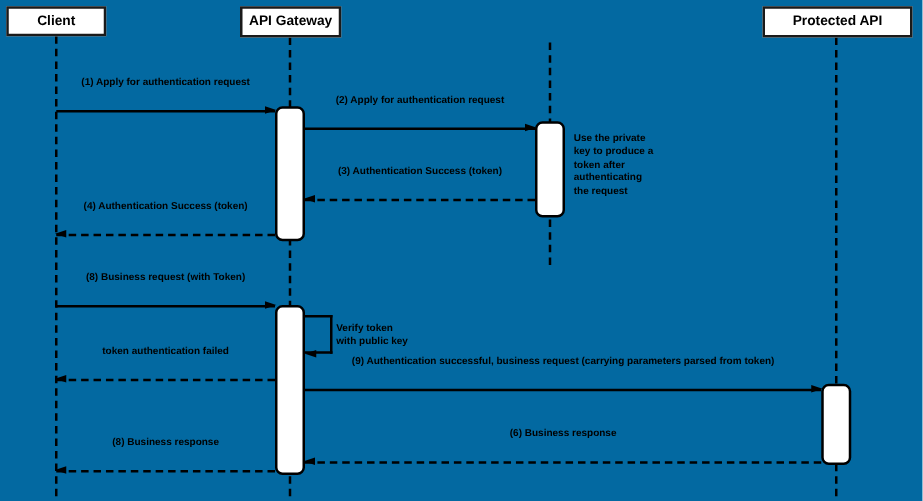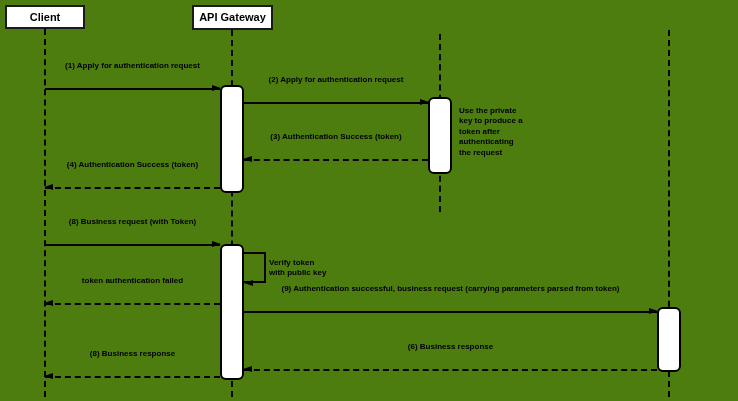--- a/index.html
+++ b/index.html
@@ -3,21 +3,21 @@
 <meta charset="utf-8">
 <style>
   * { box-sizing: border-box; margin: 0; padding: 0; }
   html, body { background: #ffffff; }
   body { font-family: "Liberation Sans", sans-serif; }
 
   .canvas {
     position: relative;
     width: 738px;
     height: 401px;
-    background: #4d7c0f;
+    background: #0369a1;
     overflow: hidden;
   }
 
   
   .participant {
     position: absolute;
     background: #ffffff;
     border: 2px solid #1a1a1a;
     display: flex;
     align-items: center;
@@ -101,20 +101,23 @@
   <div class="lifeline" style="left:231px; top:30px; height:367px;"></div>
   <div class="lifeline" style="left:439px; top:34px; height:178px;"></div>
   <div class="lifeline" style="left:668px; top:30px; height:367px;"></div>
 
   <div class="participant" style="left:5px;   top:5px; width:80px;  height:24px;">
     <span>Client</span>
   </div>
   <div class="participant" style="left:192px; top:5px; width:81px;  height:25px;align-items:center;">
     <span>API Gateway</span>
   </div>
+  <div class="participant" style="left:610px; top:5px; width:120px; height:25px;">
+    <span>Protected API</span>
+  </div>
 
   <div class="activation" style="left:220px; top:85px;  height:108px;"></div>
   <div class="activation" style="left:428px; top:97px;  height:77px;"></div>
   <div class="activation" style="left:220px; top:244px; height:136px;"></div>
   <div class="activation" style="left:657px; top:307px; height:65px;"></div>
 
   <div class="msg solid" style="left:45px; top:89px; width:175px;">
     <span class="lbl">(1) Apply for authentication request</span>
     <span class="line"></span>
     <span class="head r"></span>

